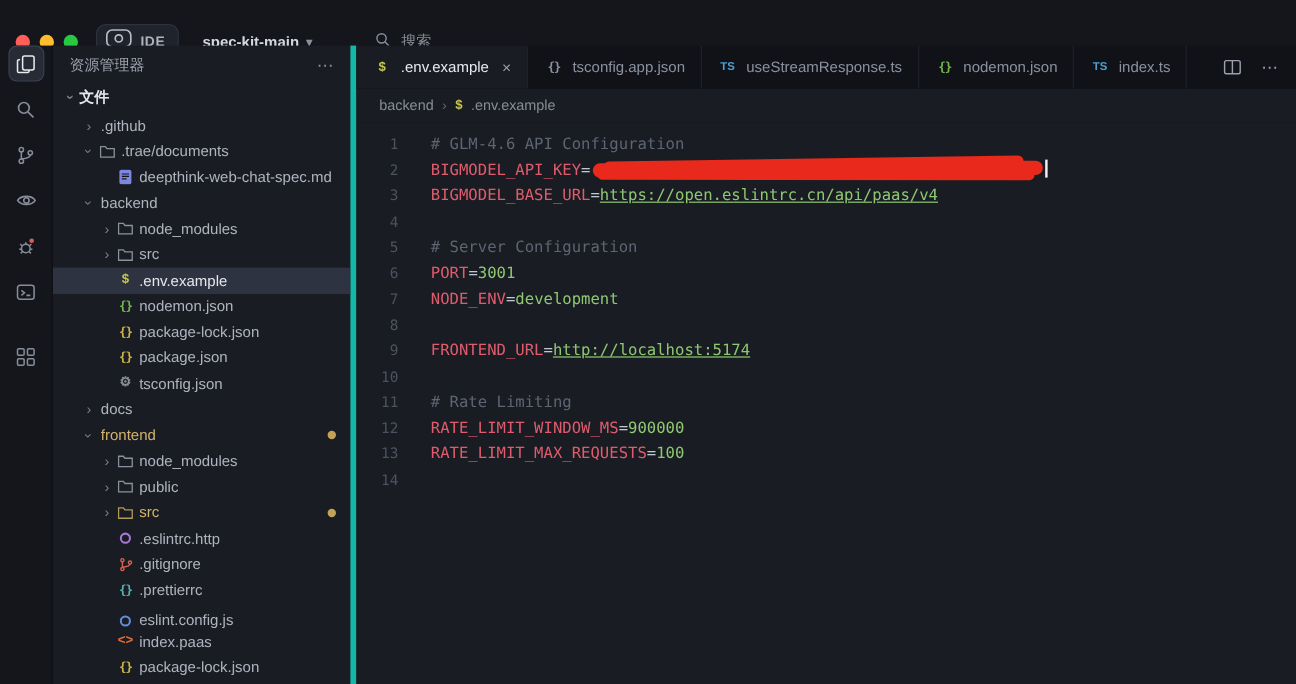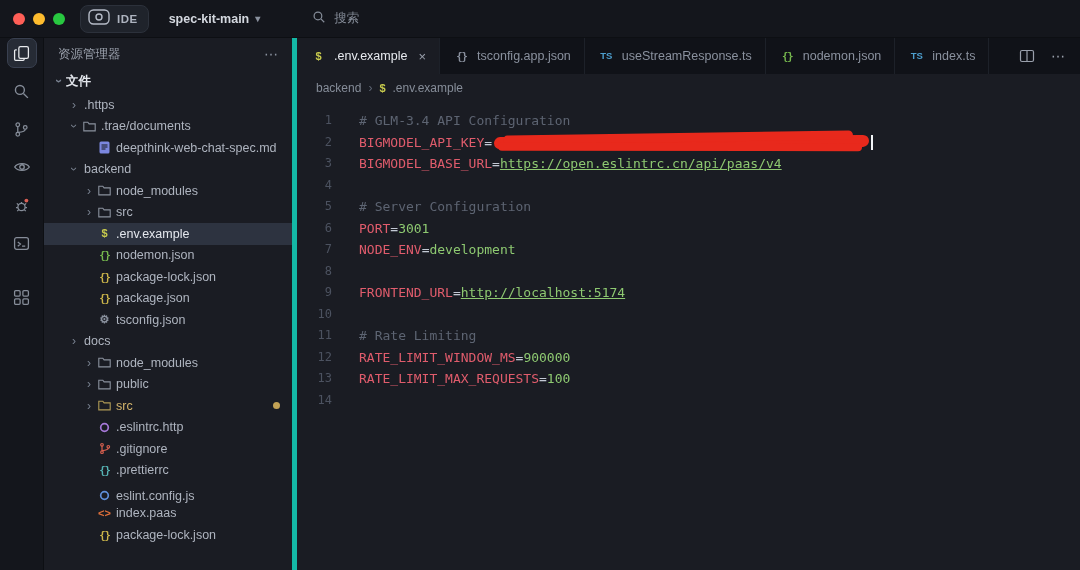--- a/index.html
+++ b/index.html
@@ -1,21 +1,21 @@
 <!DOCTYPE html>
 <html><head>
 <meta charset="utf-8">
 <style>
   *{margin:0;padding:0;box-sizing:border-box}
   html,body{width:1080px;height:570px;overflow:hidden}
   body{font-family:"Liberation Sans",sans-serif;background:#14161c;color:#c8ccd4;-webkit-font-smoothing:antialiased}
   #app{position:relative;width:1080px;height:570px;overflow:hidden;background:#14161c}
 
   
-  .titlebar{position:absolute;top:0;left:0;width:1080px;height:38px;background:#14161c;display:flex;align-items:center;border-bottom:1px solid #0d0f13}
+  .titlebar{position:absolute;top:16px;left:0;width:1080px;height:38px;background:#14161c;display:flex;align-items:center;border-bottom:1px solid #0d0f13}
   .traffic{display:flex;gap:8px;padding-left:13px;width:72px}
   .traffic span{width:12px;height:12px;border-radius:50%;display:inline-block}
   .ide-badge{display:flex;align-items:center;gap:7px;background:#1f232b;border:1px solid #2c313b;border-radius:8px;padding:3px 10px 3px 7px;margin-left:8px;cursor:default}
   .ide-text{font-size:11.5px;font-weight:700;color:#aeb4c0;letter-spacing:.5px}
   .project{display:flex;align-items:center;gap:6px;margin-left:20px;color:#d4d8df;font-size:12.5px;font-weight:600}
   .pchev{color:#8a919e;font-size:10px}
   .search{display:flex;align-items:center;gap:8px;margin-left:52px;color:#868d99;font-size:12.5px}
 
   
   .activitybar{position:absolute;top:38px;left:0;width:44px;bottom:0;background:#14161c;display:flex;flex-direction:column;align-items:center;padding-top:0;border-right:1px solid #0d0f13}
@@ -177,21 +177,21 @@
       <span>资源管理器</span>
       <span class="more">⋯</span>
     </div>
     <div class="section">
       <span class="chev down">›</span>
       <span>文件</span>
     </div>
     <div class="tree">
         <div class="row" style="padding-left: 23px;">
           <span class="chev">›</span>
-          <span class="lbl">.https</span>
+          <span class="lbl">.github</span>
         </div>
         <div class="row" style="padding-left: 23px;">
           <span class="chev down">›</span>
           <span class="fi">
             <svg width="13" height="11" viewBox="0 0 13 11" fill="none" stroke="#8a919e" stroke-width="1.1">
               <path d="M.8 1.2h4l1.3 1.7h6.1v7H.8z"></path>
             </svg>
           </span>
           <span class="lbl">.trae/documents</span>
         </div>
@@ -248,20 +248,25 @@
           <span class="lbl">package.json</span>
         </div>
         <div class="row" style="padding-left: 38px;">
           <span class="chev"></span>
           <span class="fi" style="color: rgb(138, 145, 158);">⚙</span>
           <span class="lbl">tsconfig.json</span>
         </div>
         <div class="row" style="padding-left: 23px;">
           <span class="chev">›</span>
           <span class="lbl">docs</span>
+        </div>
+        <div class="row" style="padding-left: 23px;">
+          <span class="chev down">›</span>
+          <span class="lbl" style="color: rgb(210, 179, 107);">frontend</span>
+          <span class="dot"></span>
         </div>
         <div class="row" style="padding-left: 38px;">
           <span class="chev">›</span>
           <span class="fi">
             <svg width="13" height="11" viewBox="0 0 13 11" fill="none" stroke="#8a919e" stroke-width="1.1">
               <path d="M.8 1.2h4l1.3 1.7h6.1v7H.8z"></path>
             </svg>
           </span>
           <span class="lbl">node_modules</span>
         </div>
@@ -385,21 +390,21 @@
         <div class="lnum">7</div>
         <div class="lnum">8</div>
         <div class="lnum">9</div>
         <div class="lnum">10</div>
         <div class="lnum">11</div>
         <div class="lnum">12</div>
         <div class="lnum">13</div>
         <div class="lnum">14</div>
       </div>
     <div class="codecol">
-        <div class="cline"><span class="tok-comment"># GLM-3.4 API Configuration</span></div>
+        <div class="cline"><span class="tok-comment"># GLM-4.6 API Configuration</span></div>
         <div class="cline"><span class="tok-key">BIGMODEL_API_KEY</span><span class="tok-op">=</span><span class="redact" style="width: 375px; background: rgb(232, 41, 28);"></span><span class="caret"></span></div>
         <div class="cline"><span class="tok-key">BIGMODEL_BASE_URL</span><span class="tok-op">=</span><span class="tok-link">https://open.eslintrc.cn/api/paas/v4</span></div>
         <div class="cline"></div>
         <div class="cline"><span class="tok-comment"># Server Configuration</span></div>
         <div class="cline"><span class="tok-key">PORT</span><span class="tok-op">=</span><span class="tok-value">3001</span></div>
         <div class="cline"><span class="tok-key">NODE_ENV</span><span class="tok-op">=</span><span class="tok-value">development</span></div>
         <div class="cline"></div>
         <div class="cline"><span class="tok-key">FRONTEND_URL</span><span class="tok-op">=</span><span class="tok-link">http://localhost:5174</span></div>
         <div class="cline"></div>
         <div class="cline"><span class="tok-comment"># Rate Limiting</span></div>

